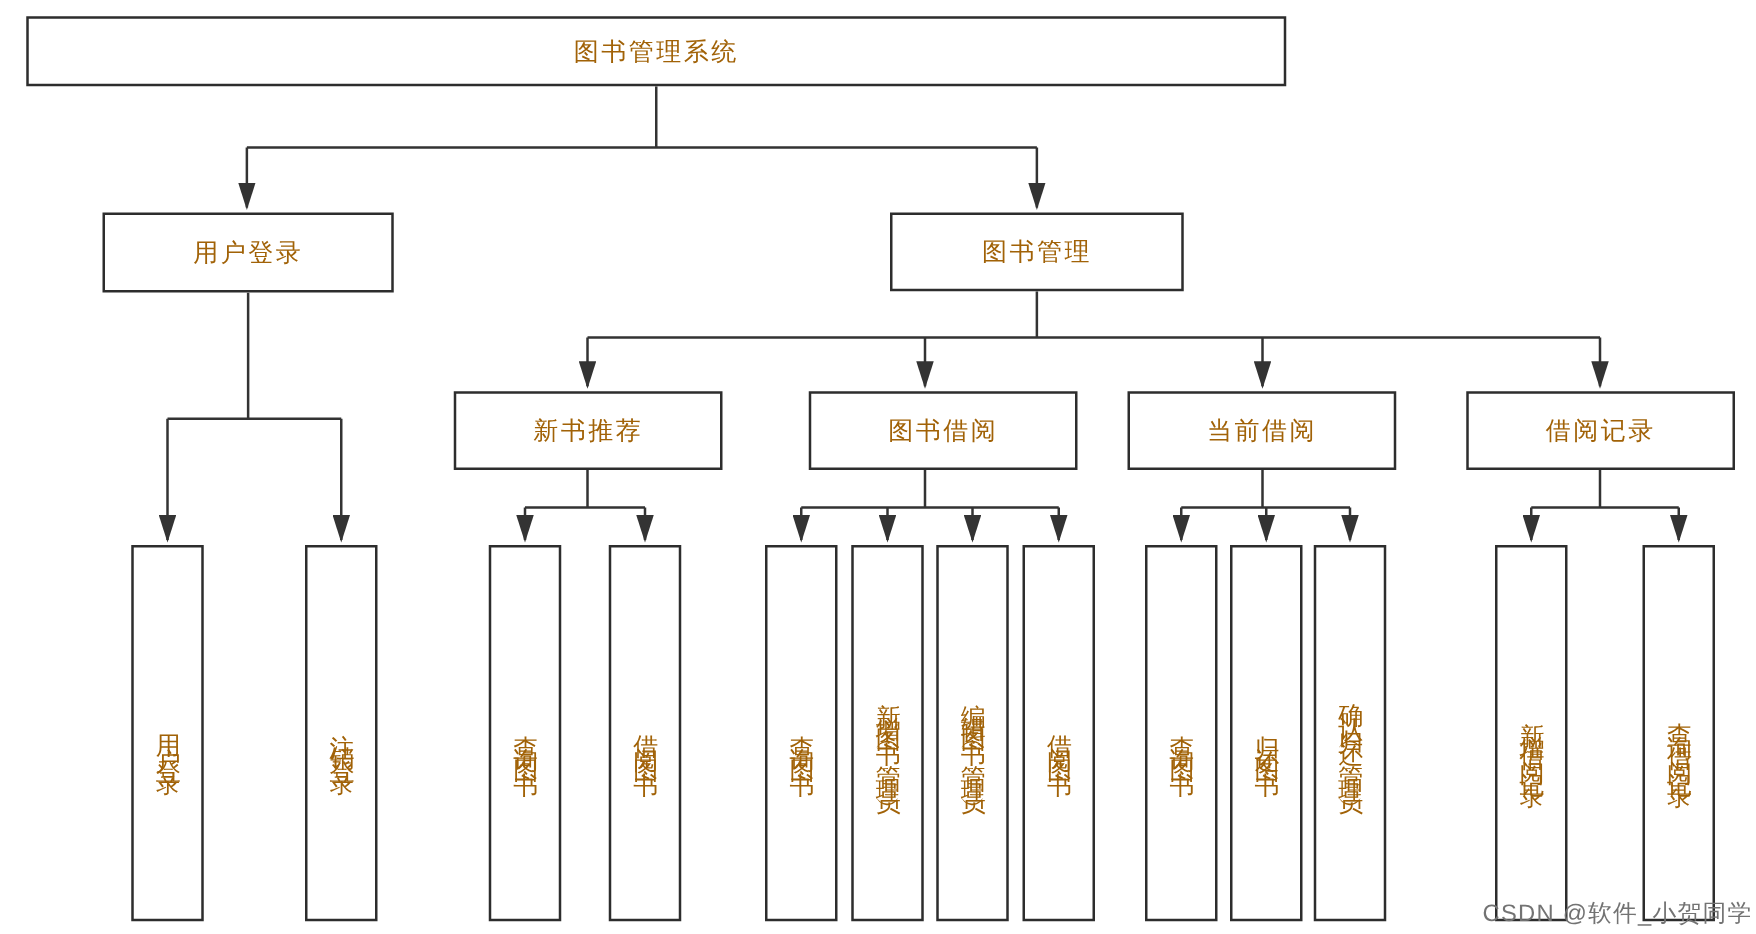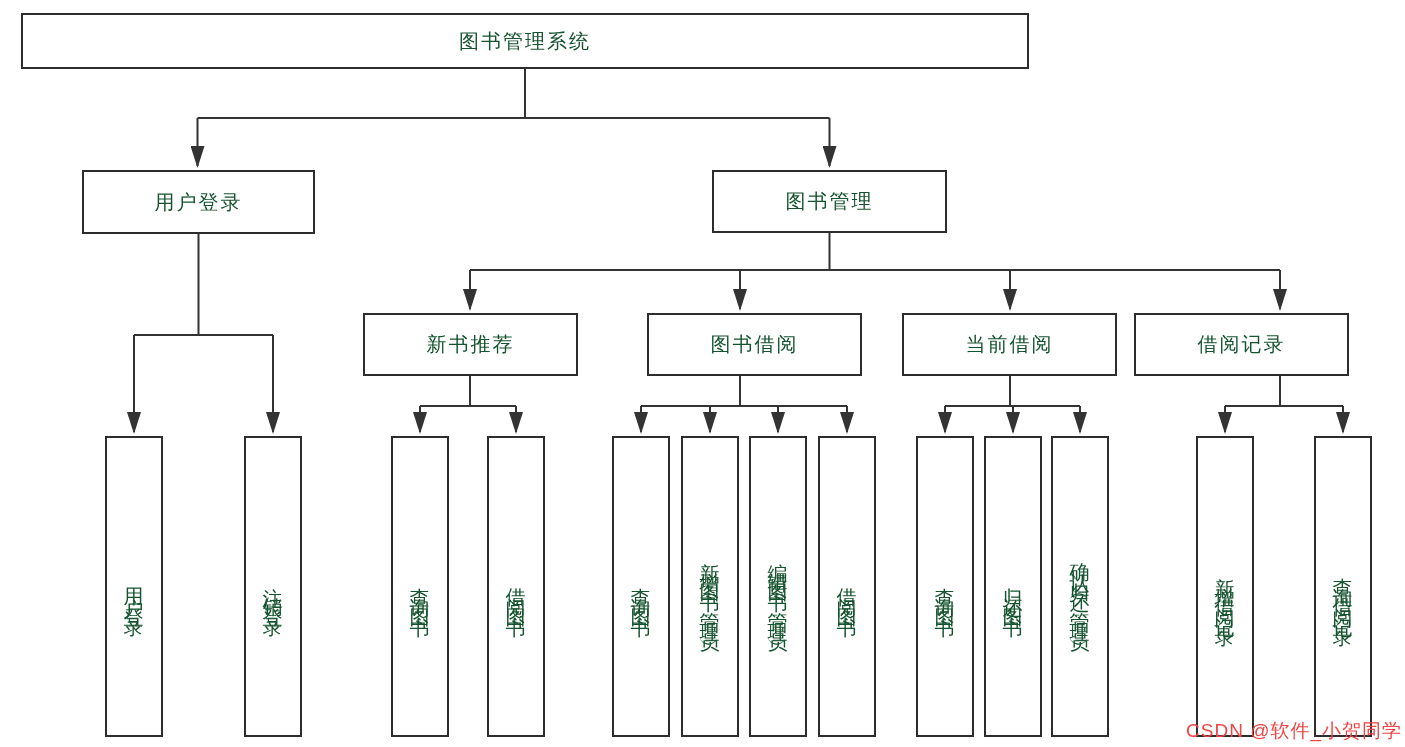--- a/index.html
+++ b/index.html
@@ -22,42 +22,42 @@
     z-index: 1;
   }
   .box {
     position: absolute;
     box-sizing: border-box;
     border: 2px solid #2d2d2d;
     background: #ffffff;
     display: flex;
     align-items: center;
     justify-content: center;
-    color: #14532d;
+    color: #a16207;
     z-index: 2;
   }
   .box.h span {
     font-size: 20px;
     letter-spacing: 2px;
     white-space: nowrap;
   }
   .box.v span {
     writing-mode: vertical-rl;
     text-orientation: mixed;
     font-size: 20px;
     letter-spacing: 10px;
     line-height: 1;
     margin-top: 10px; 
   }
   .watermark {
     position: absolute;
     right: 3px;
     bottom: 3px;
     font-size: 19px;
-    color: #ef4444;
+    color: #737373;
     letter-spacing: 1px;
     z-index: 3;
     white-space: nowrap;
   }
 </style>
 </head>
 <body>
 
 <div class="stage">
 
@@ -113,21 +113,21 @@
 
   <div class="box h" style="left:363px; top:313px; width:215px; height:63px;">
     <span>新书推荐</span>
   </div>
   <div class="box h" style="left:647px; top:313px; width:215px; height:63px;">
     <span>图书借阅</span>
   </div>
   <div class="box h" style="left:902px; top:313px; width:215px; height:63px;justify-content:center;">
     <span>当前借阅</span>
   </div>
-  <div class="box h" style="left:1134px; top:313px; width:215px; height:63px;">
+  <div class="box h" style="left:1173px; top:313px; width:215px; height:63px;">
     <span>借阅记录</span>
   </div>
 
   <div class="box v" style="left:105px; top:436px; width:58px; height:301px;">
     <span>用户登录</span>
   </div>
   <div class="box v" style="left:244px; top:436px; width:58px; height:301px;">
     <span>注销登录</span>
   </div>
 

